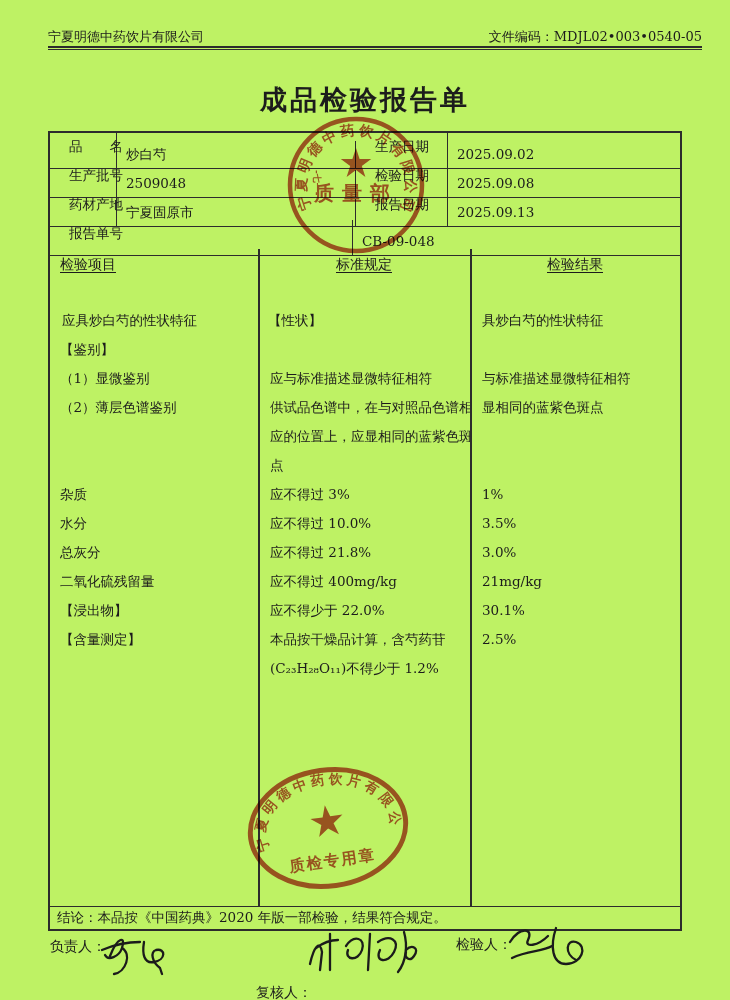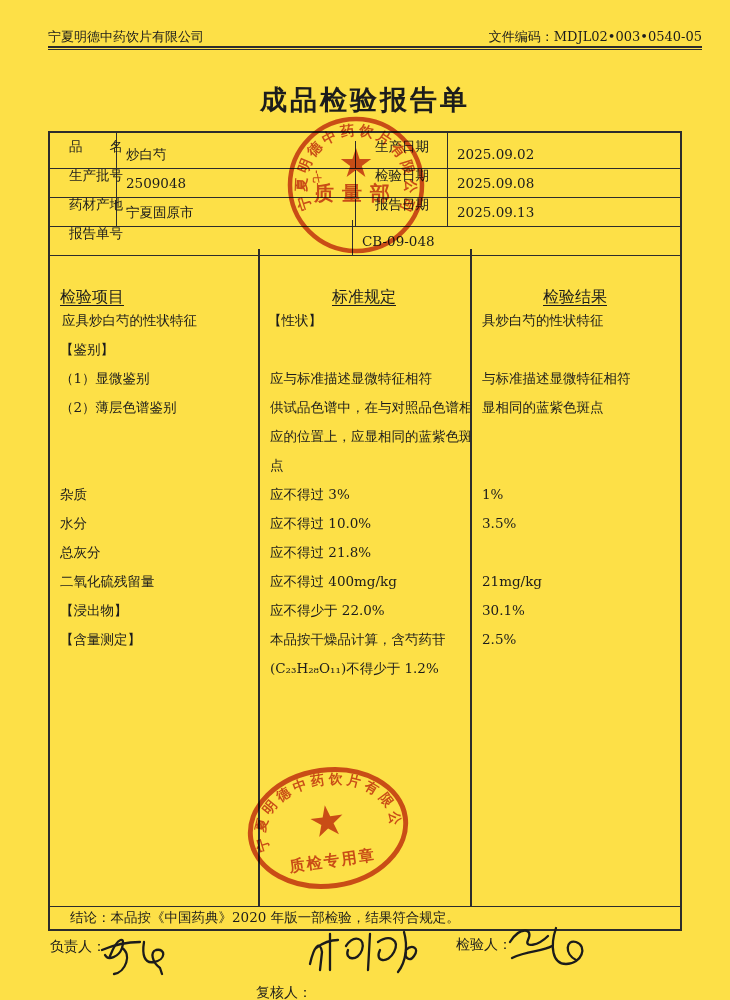--- a/index.html
+++ b/index.html
@@ -2,21 +2,21 @@
 <html style="--stamp-red: #c23a2e; --ink: #1c1c1c; --border: #2c2c2c;"><head>
 <meta charset="utf-8">
 <style>
   :root{
     --stamp-red:#c23a2e;
     --ink:#1c1c1c;
     --border:#2c2c2c;
   }
   html,body{margin:0;padding:0;background:#ffffff;}
   .page{
-    position:relative;width:730px;height:1000px;background:#fde047;
+    position:relative;width:730px;height:1000px;background:#bef264;
     font-family:"DejaVu Serif","Liberation Serif",serif;color:var(--ink);
     overflow:hidden;
   }
   
   .hdr-left{position:absolute;left:48px;top:28px;font-size:13px;white-space:nowrap;}
   .hdr-right{position:absolute;right:28px;top:28px;font-size:13px;white-space:nowrap;}
   .hdr-rule{position:absolute;left:48px;right:28px;top:46px;height:1px;
     border-top:2px solid var(--border);border-bottom:1px solid var(--border);}
   .title{position:absolute;left:0;top:82px;width:100%;text-align:center;
     font-size:27px;font-weight:bold;letter-spacing:3px;}
@@ -27,30 +27,30 @@
   .info-row.row4{grid-template-columns:303px 327px;}
   .cell{box-sizing:border-box;border-bottom:1.5px solid var(--border);
     font-size:13.5px;line-height:27px;padding-left:19px;white-space:nowrap;overflow:visible;}
   .cell.br{border-right:1.5px solid var(--border);}
   .cell.val{padding-left:9px;margin-top:8px;}
   
   .inspect{position:relative;height:657px;}
   .vline{position:absolute;top:0;bottom:0;width:1.5px;background:var(--border);}
   .v1{left:208px;} .v2{left:420px;}
   .ins-head{display:grid;grid-template-columns:208px 212px 210px;padding-top:7px;height:22px;}
-  .ih{font-size:16px;text-align:center;white-space:nowrap;margin-top:31px;}
+  .ih{font-size:14px;text-align:center;white-space:nowrap;}
   .ih1{text-align:left;padding-left:10px;}
   .u{text-decoration:underline;text-underline-offset:3px;}
   .lines{margin-top:28px;}
   .line{display:grid;grid-template-columns:208px 212px 210px;height:29px;}
   .lc{font-size:13.5px;line-height:29px;white-space:nowrap;overflow:visible;}
   .c1{padding-left:10px;} .c2{padding-left:12px;} .c3{padding-left:12px;}
   
   .conclusion{box-sizing:border-box;height:23px;border-top:1.5px solid var(--border);
-    font-size:13.5px;line-height:20px;padding-left:20px;white-space:nowrap;}
+    font-size:13.5px;line-height:20px;padding-left:7px;white-space:nowrap;}
   
   .sig-label{position:absolute;font-size:14px;white-space:nowrap;}
   .sigl1{left:50px;top:938px;} .sigl2{left:256px;top:984px;} .sigl3{left:456px;top:936px;}
   .sig{position:absolute;}
   .sig path{stroke:#1b1b1b;fill:none;stroke-width:2.3;stroke-linecap:round;stroke-linejoin:round;}
   
   .stamp{position:absolute;mix-blend-mode:multiply;opacity:.85;}
   .stamp .ring{fill:none;stroke:var(--stamp-red);}
   .stamp text{fill:var(--stamp-red);font-family:"DejaVu Serif","Liberation Serif",serif;font-weight:bold;}
   .stamp .star{fill:var(--stamp-red);}
@@ -148,20 +148,21 @@
 
   <div class="line">
     <div class="lc c1">水分</div>
     <div class="lc c2">应不得过 10.0%</div>
     <div class="lc c3">3.5%</div>
   </div>
 
   <div class="line">
     <div class="lc c1">总灰分</div>
     <div class="lc c2">应不得过 21.8%</div>
+    <div class="lc c3">3.0%</div>
   </div>
 
   <div class="line">
     <div class="lc c1">二氧化硫残留量</div>
     <div class="lc c2">应不得过 400mg/kg</div>
     <div class="lc c3">21mg/kg</div>
   </div>
 
   <div class="line">
     <div class="lc c1">【浸出物】</div>

